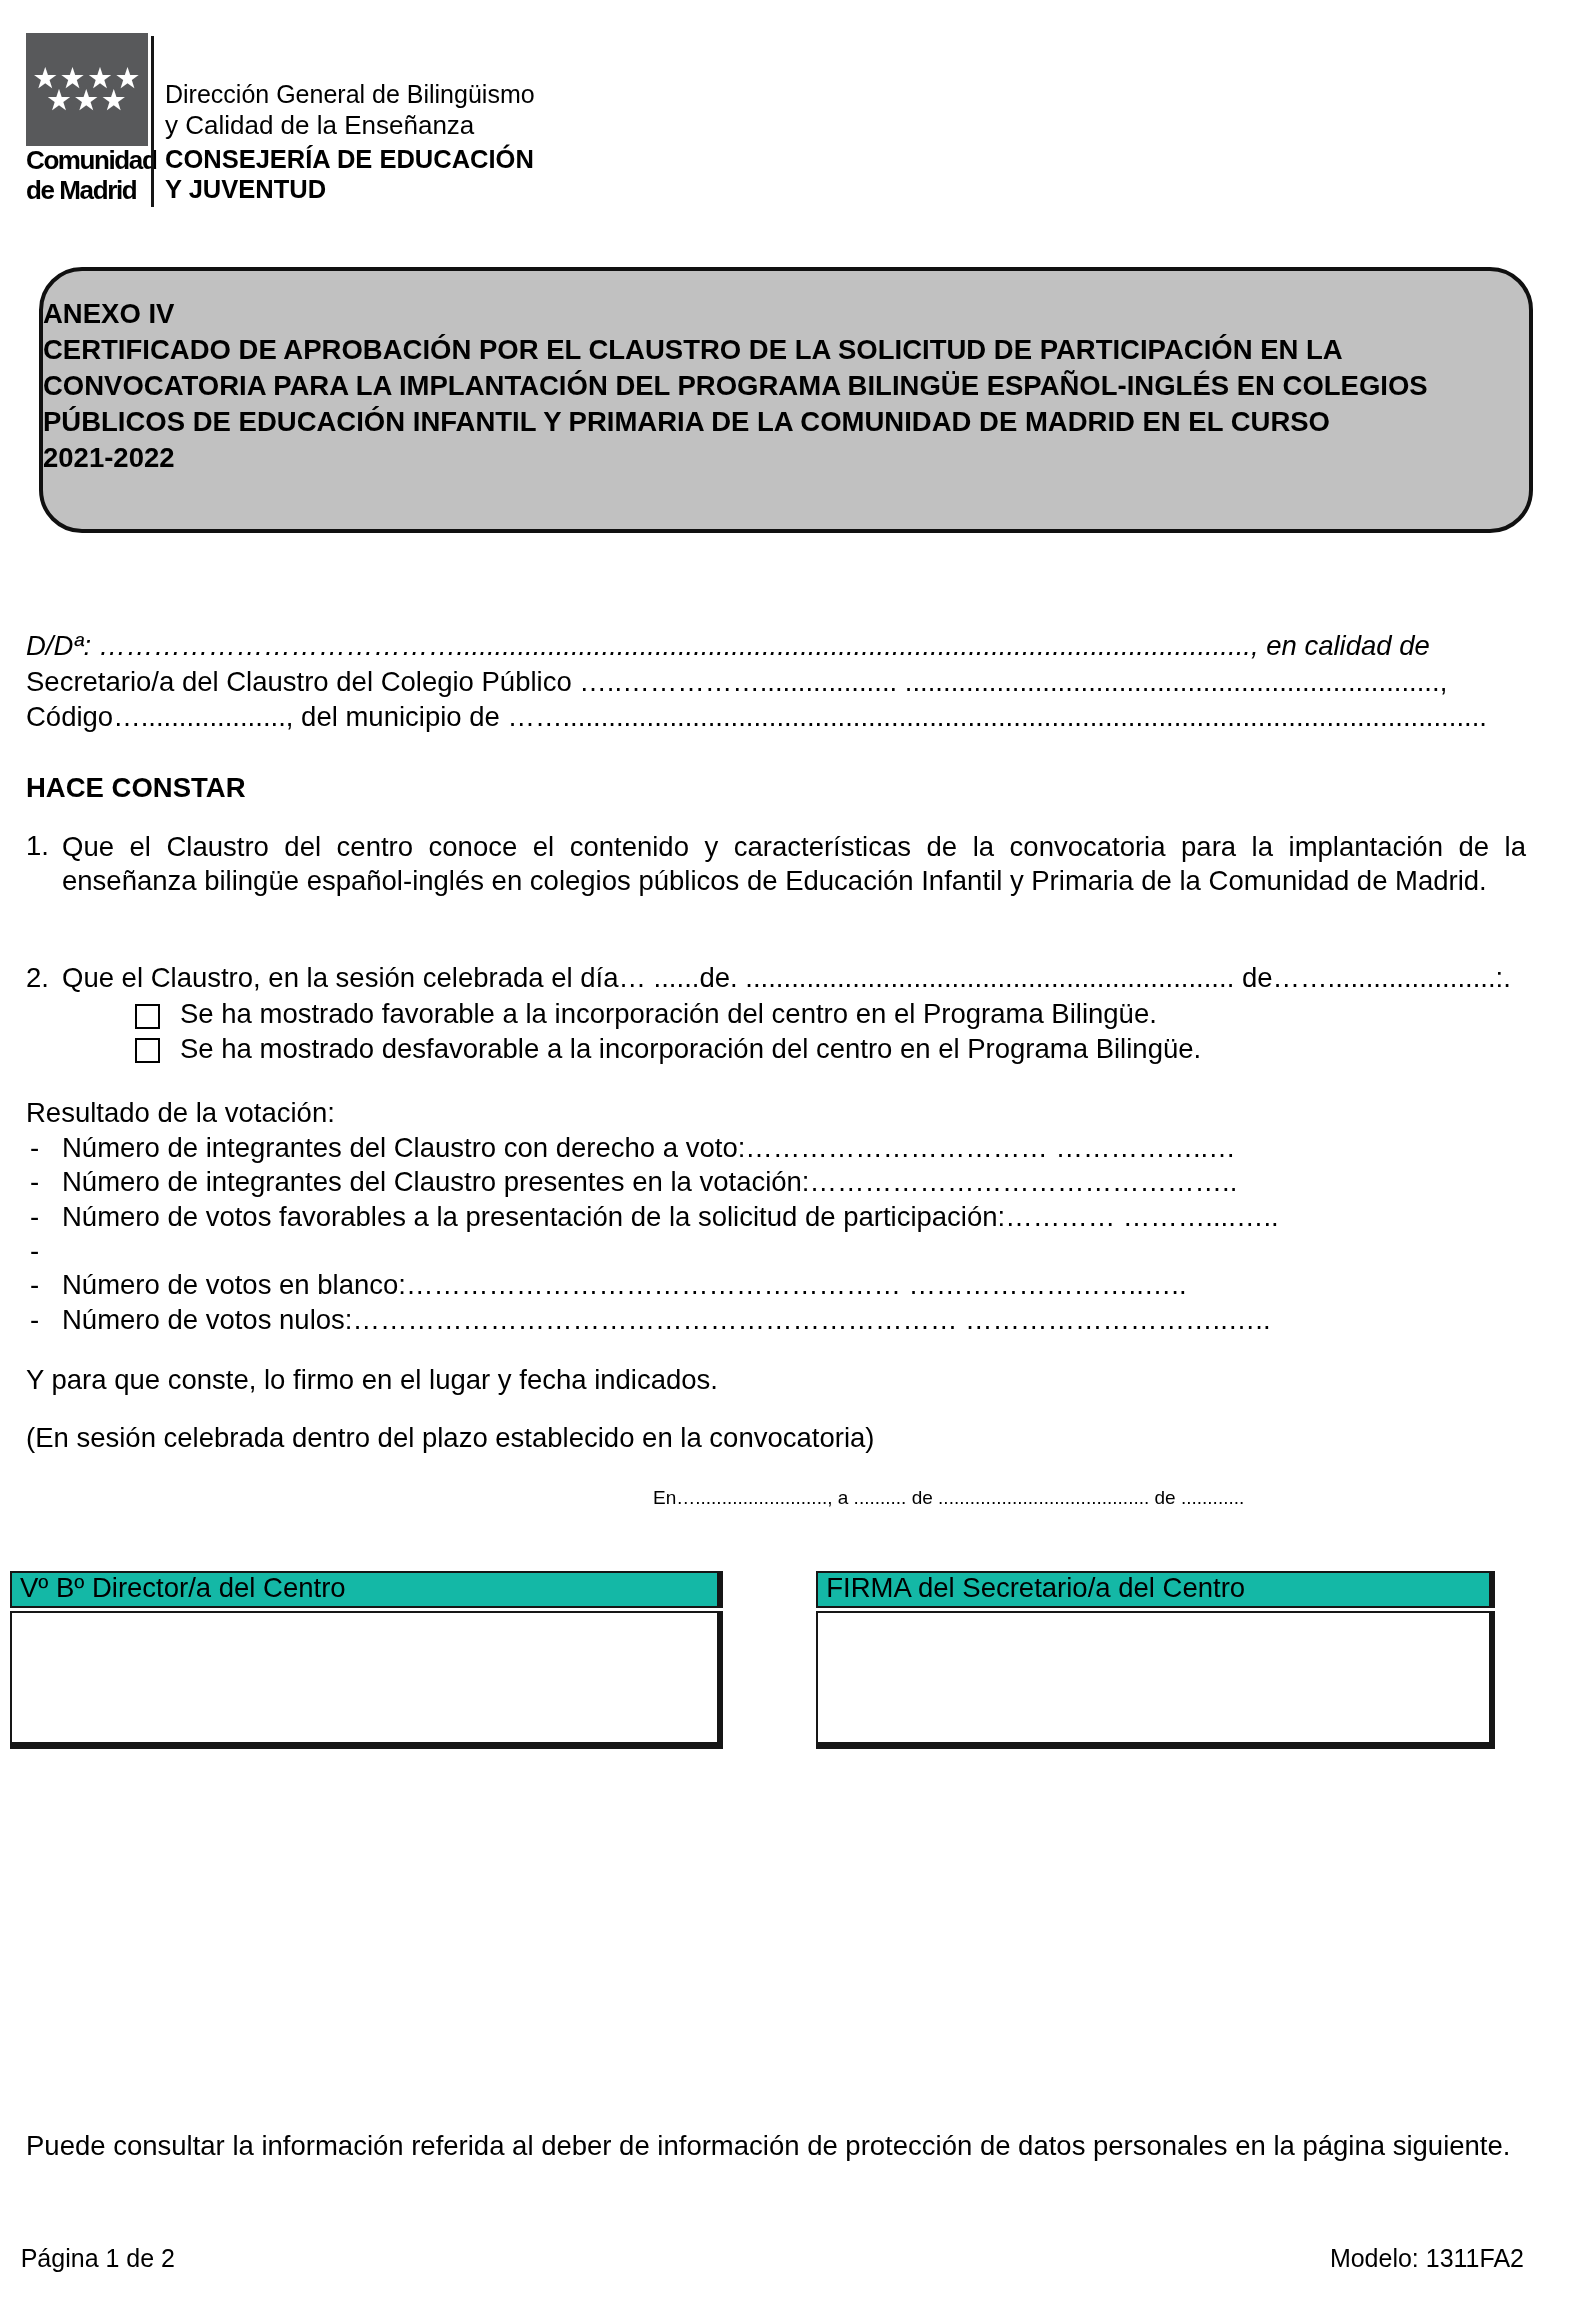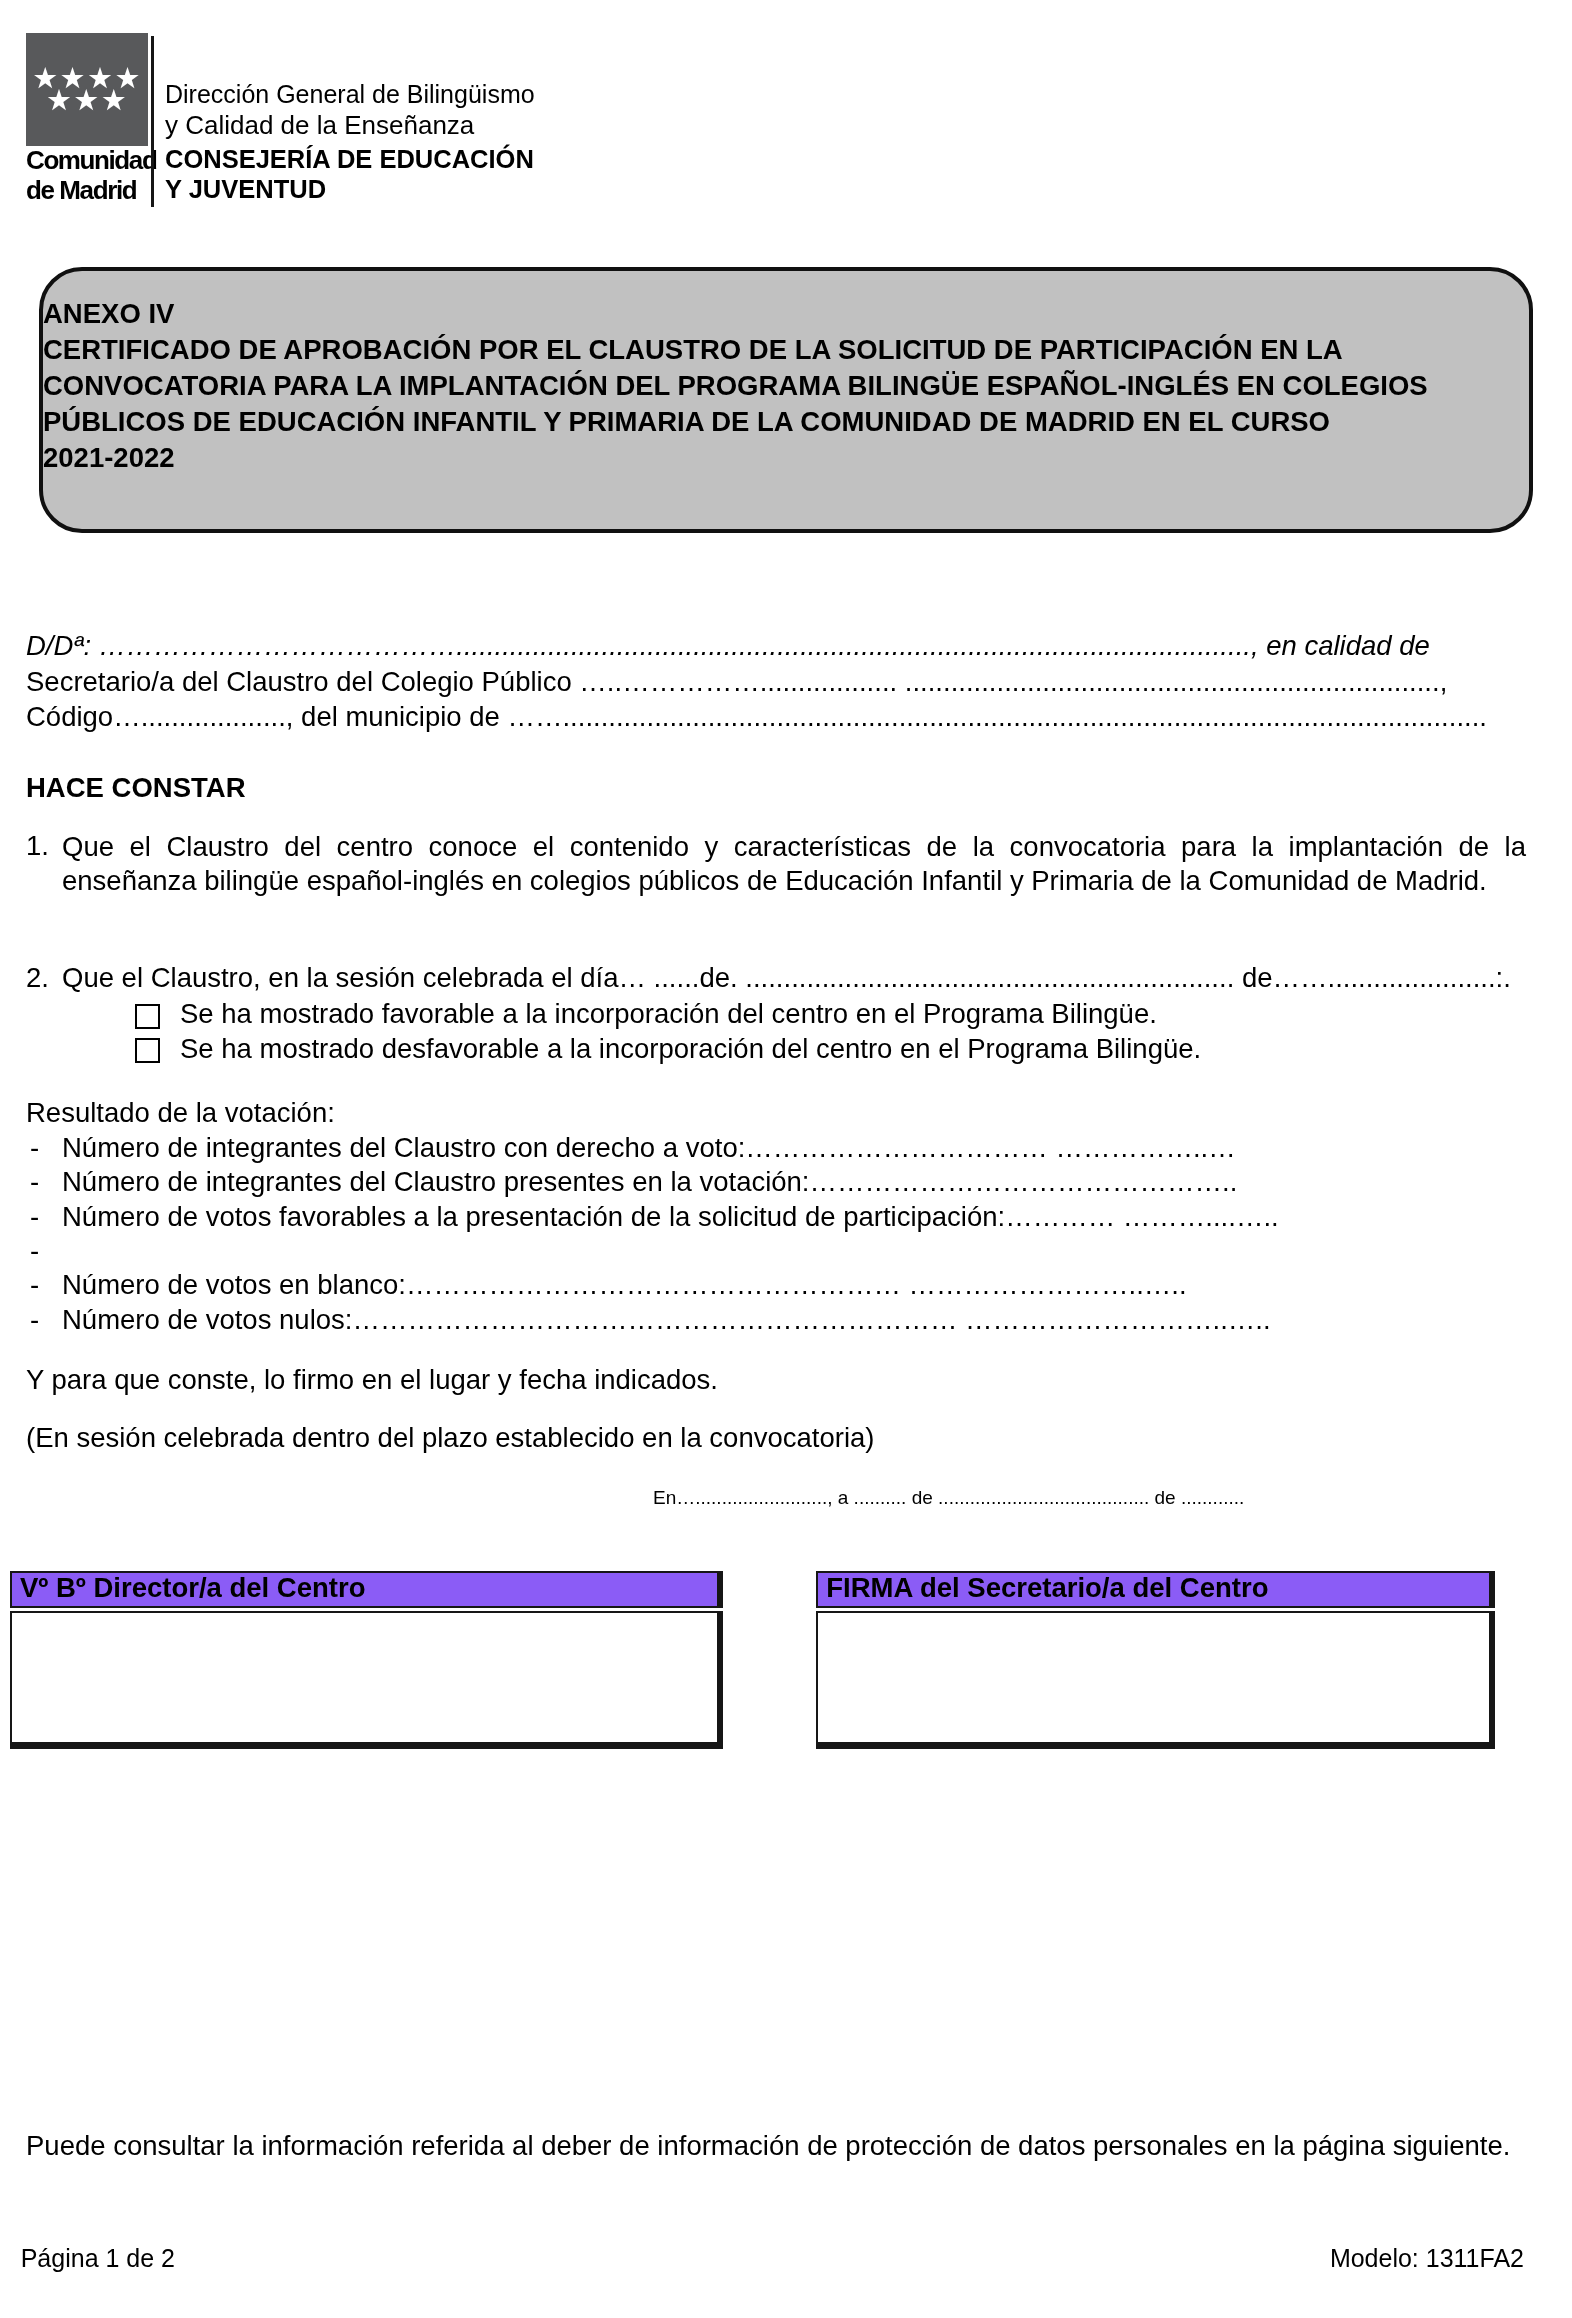--- a/index.html
+++ b/index.html
@@ -45,22 +45,22 @@
   .v1{top:1132px;} .v2{top:1166px;} .v3{top:1201px;}
   .v4{top:1235px;} .v5{top:1269px;} .v6{top:1304px;}
   .closing1{left:26px;top:1364px;font-size:27.5px;white-space:nowrap;}
   .closing2{left:26px;top:1422px;font-size:27.5px;white-space:nowrap;}
   .dateline{left:653px;top:1487px;font-size:19px;white-space:nowrap;}
   
   .sigcol{top:1571px;}
   .sig-left{left:9.6px;width:713px;}
   .sig-right{left:816px;width:679px;}
   .sig-header{box-sizing:border-box;border:2.8px solid #161616;border-right-width:6.2px;
-    height:37px;line-height:30px;padding-left:8.3px;font-weight:bold;font-size:27.5px;
-    white-space:nowrap;background:#8b5cf6;}
+    height:37px;line-height:30px;padding-left:8.3px;font-weight:normal;font-size:27.5px;
+    white-space:nowrap;background:#14b8a6;}
   .sig-body{box-sizing:border-box;border:2.8px solid #161616;border-right-width:6.2px;
     border-bottom-width:7.6px;height:138px;margin-top:2.8px;background:#fff;}
   
   .footnote{left:26px;top:2130px;font-size:27.5px;white-space:nowrap;}
   .pfl{left:20.7px;top:2244px;font-size:25px;}
   .pfr{right:48px;top:2244px;font-size:25px;}
 </style>
 </head>
 <body>
 

